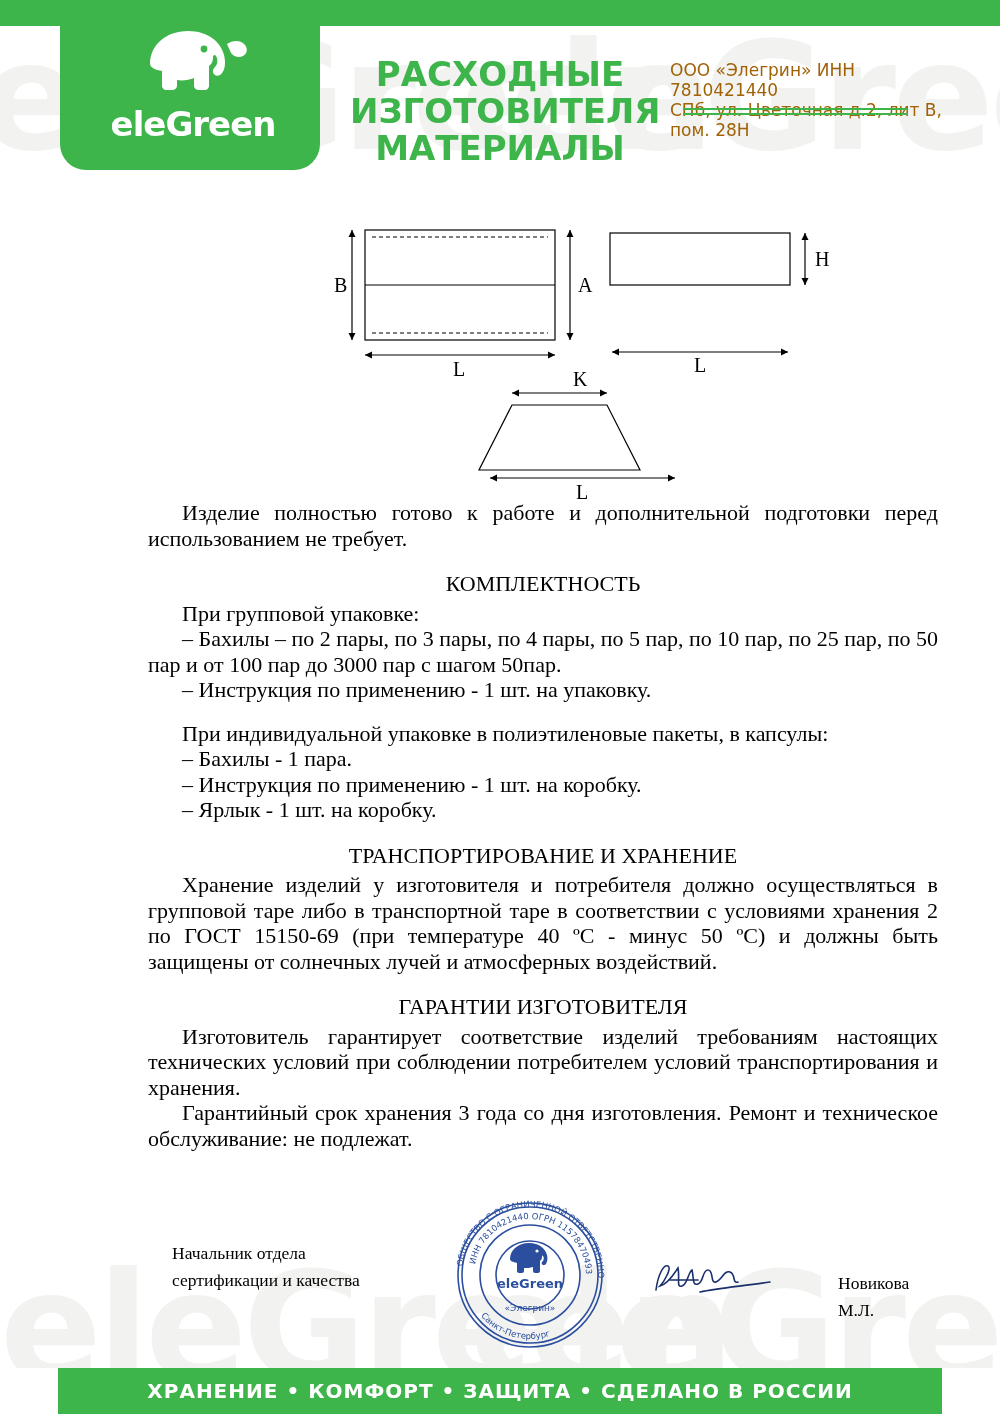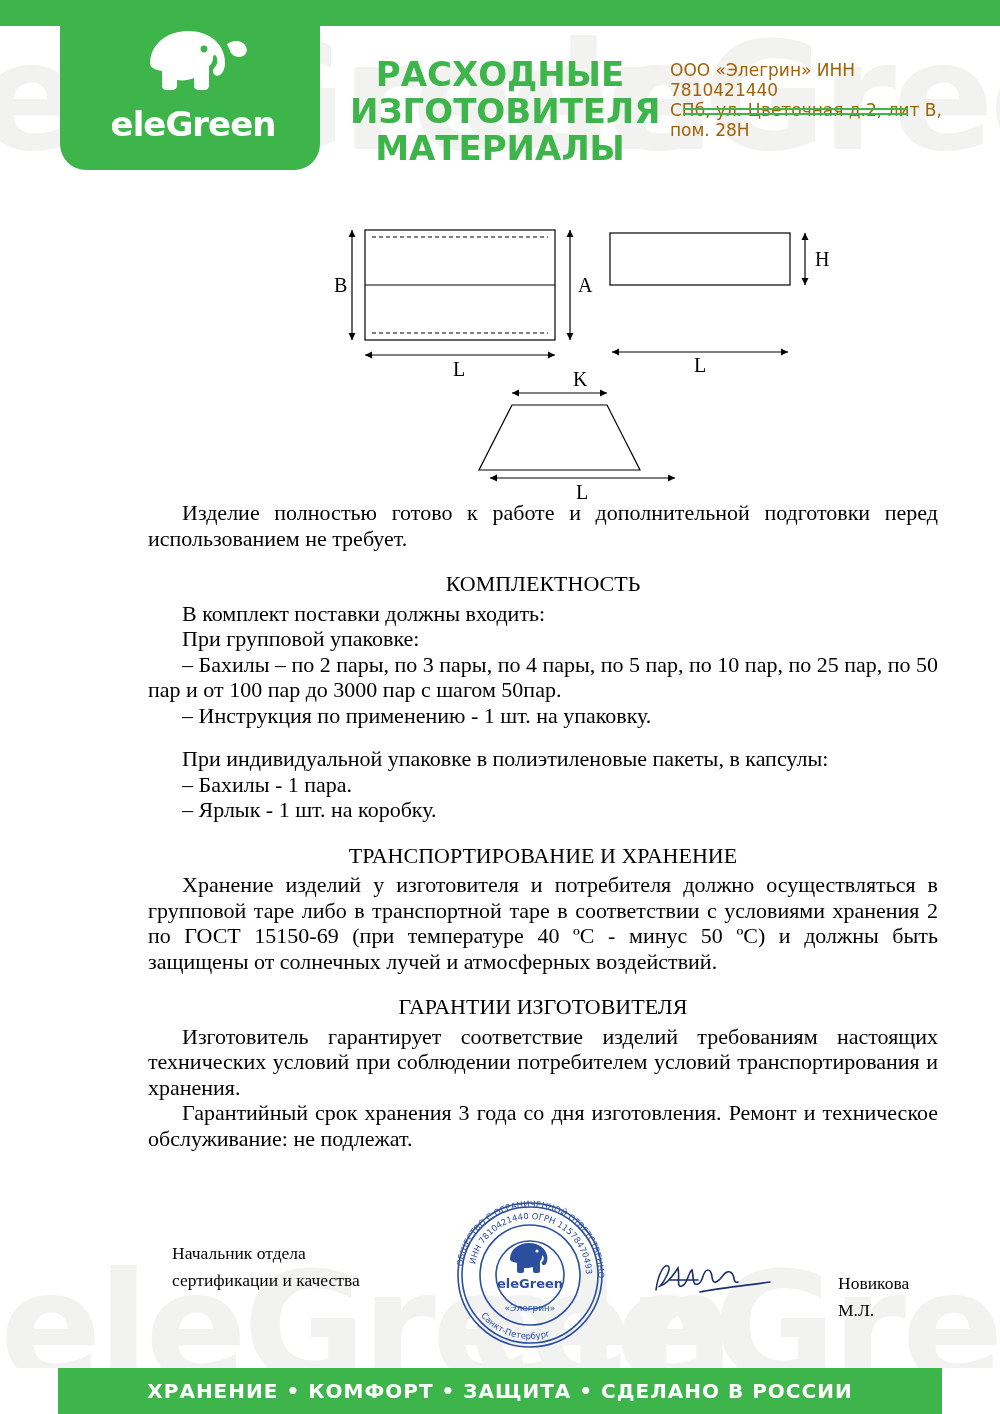--- a/index.html
+++ b/index.html
@@ -325,27 +325,27 @@
       <text x="573" y="186">K</text>
       <text x="576" y="299">L</text>
     </g>
   </svg>
 </div>
 
 <div class="content">
   <p class="indent">Изделие полностью готово к работе и дополнительной подготовки перед использованием не требует.</p>
 
   <p class="center">КОМПЛЕКТНОСТЬ</p>
-  <p class="indent">В комплект поставки должны входить:</p>
   <p class="indent">При групповой упаковке:</p>
   <p class="indent">– Бахилы – по 2 пары, по 3 пары, по 4 пары, по 5 пар, по 10 пар, по 25 пар, по 50 пар и от 100 пар до 3000 пар с шагом 50пар.</p>
   <p class="indent">– Инструкция по применению - 1 шт. на упаковку.</p>
   <div class="gap"></div>
   <p class="indent">При индивидуальной упаковке в полиэтиленовые пакеты, в капсулы:</p>
   <p class="indent">– Бахилы - 1 пара.</p>
+  <p class="indent">– Инструкция по применению - 1 шт. на коробку.</p>
   <p class="indent">– Ярлык - 1 шт. на коробку.</p>
 
   <p class="center">ТРАНСПОРТИРОВАНИЕ И ХРАНЕНИЕ</p>
   <p class="indent">Хранение изделий у изготовителя и потребителя должно осуществляться в групповой таре либо в транспортной таре в соответствии с условиями хранения 2 по ГОСТ 15150-69 (при температуре 40 ºС - минус 50 ºС) и должны быть защищены от солнечных лучей и атмосферных воздействий.</p>
 
   <p class="center">ГАРАНТИИ ИЗГОТОВИТЕЛЯ</p>
   <p class="indent">Изготовитель гарантирует соответствие изделий требованиям настоящих технических условий при соблюдении потребителем условий транспортирования и хранения.</p>
   <p class="indent">Гарантийный срок хранения 3 года со дня изготовления. Ремонт и техническое обслуживание: не подлежат.</p>
 </div>
 

